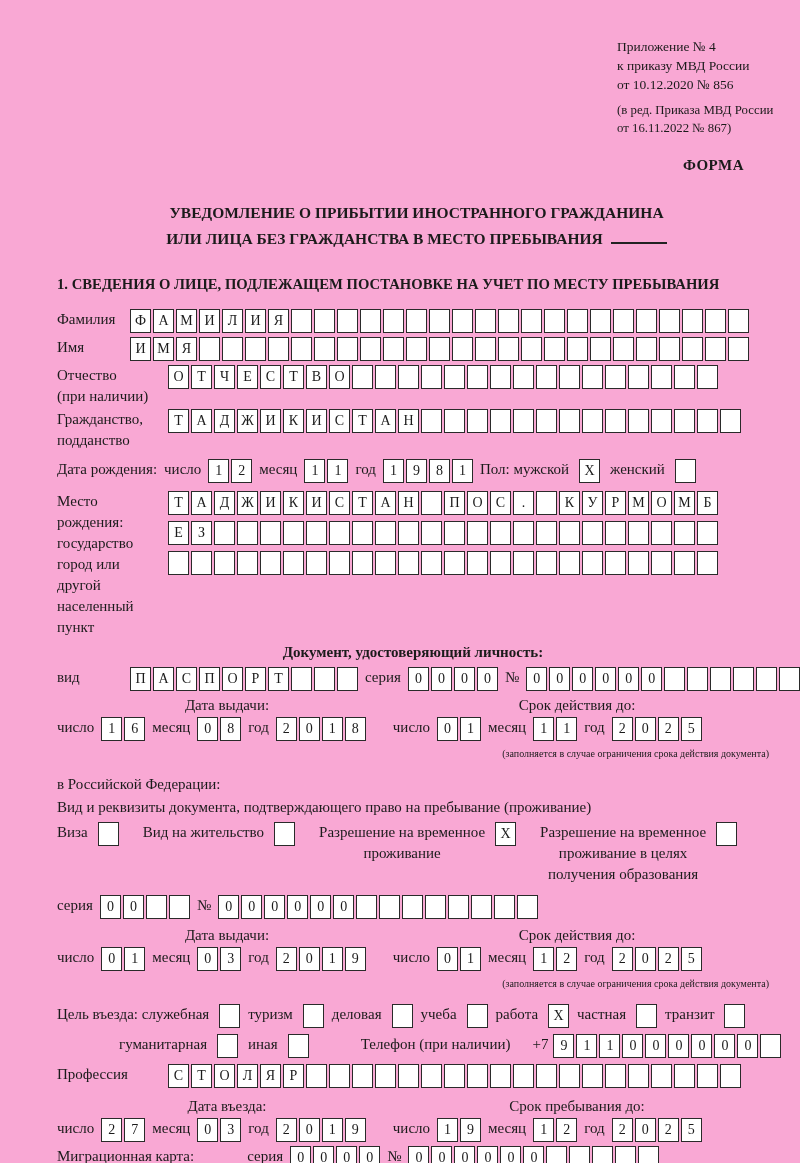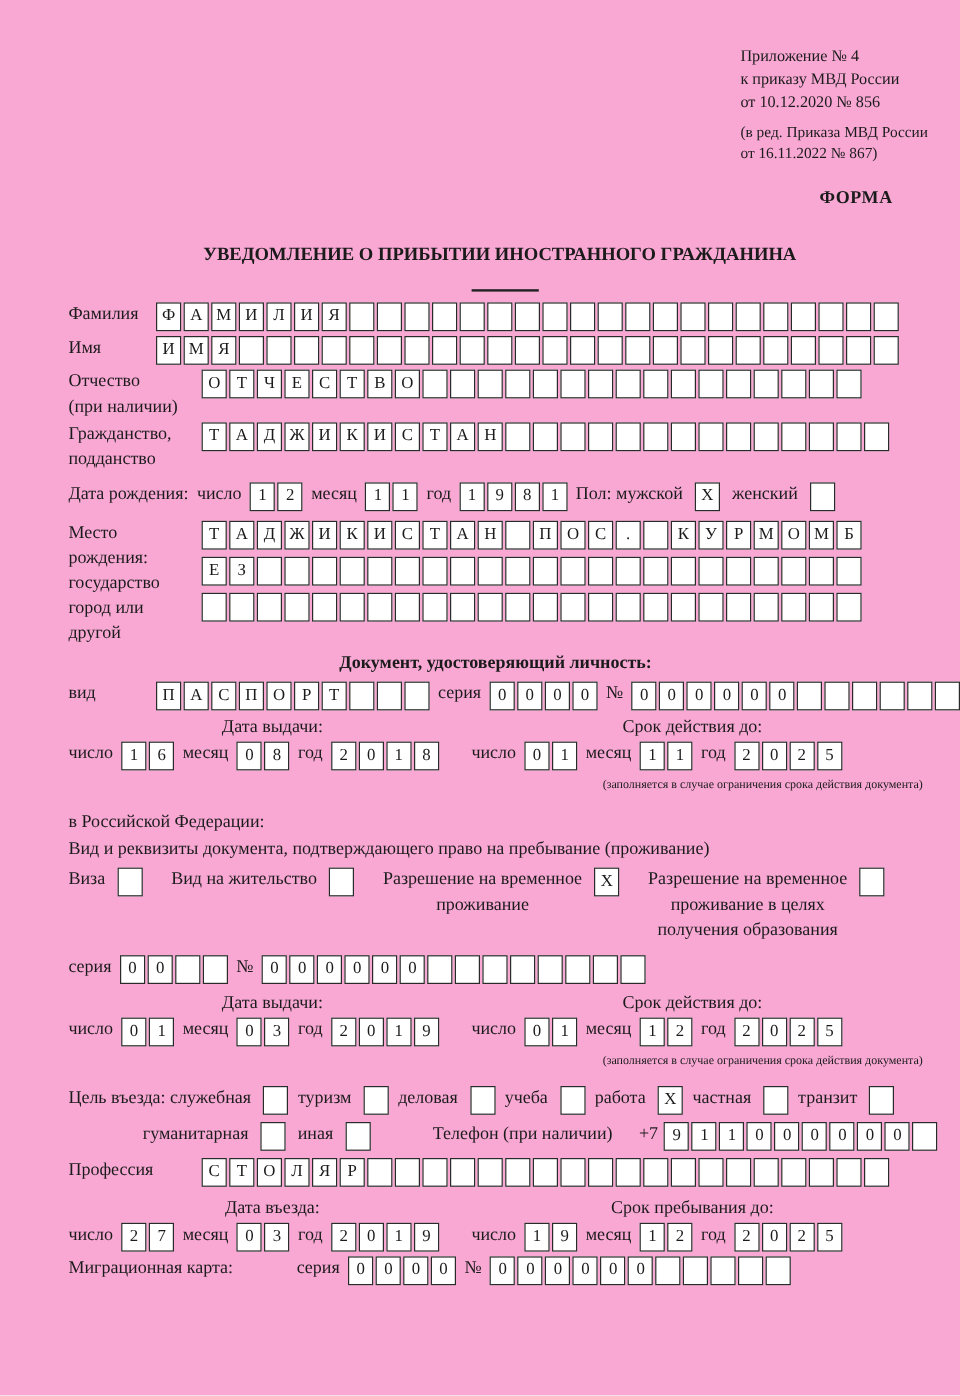--- a/index.html
+++ b/index.html
@@ -70,22 +70,23 @@
     <div data-name="annex-line">к приказу МВД России</div>
     <div data-name="annex-line">от 10.12.2020 № 856</div>
     <div class="amend" data-name="amendment-block">
       <div data-name="amendment-line">(в ред. Приказа МВД России</div>
       <div data-name="amendment-line">от 16.11.2022 № 867)</div>
     </div>
   </div>
   <div class="forma" data-name="forma-label">ФОРМА</div>
   <div class="title" data-name="form-title">
     <div data-name="form-title-line1">УВЕДОМЛЕНИЕ О ПРИБЫТИИ ИНОСТРАННОГО ГРАЖДАНИНА</div>
-    <div data-name="form-title-line2-wrap"><span class="blank" data-name="title-blank-line"></span></div>
+    <div data-name="form-title-line2-wrap"><span data-name="form-title-line2">ИЛИ ЛИЦА БЕЗ ГРАЖДАНСТВА В МЕСТО ПРЕБЫВАНИЯ</span><span class="blank" data-name="title-blank-line"></span></div>
   </div>
+  <div class="section-heading" data-name="section1-heading">1. СВЕДЕНИЯ О ЛИЦЕ, ПОДЛЕЖАЩЕМ ПОСТАНОВКЕ НА УЧЕТ ПО МЕСТУ ПРЕБЫВАНИЯ</div>
   <div id="form-lines" data-name="form-body">
       <div class="line" data-name="surname-row">
         <div class="lbl" data-name="surname-label">
           <div>Фамилия</div>
         </div>
         <div class="boxes" data-name="surname-boxes">
           <div class="cell" data-name="surname-boxes-cell">Ф</div>
           <div class="cell" data-name="surname-boxes-cell">А</div>
           <div class="cell" data-name="surname-boxes-cell">М</div>
           <div class="cell" data-name="surname-boxes-cell">И</div>
@@ -247,20 +248,21 @@
         <div class="lbl" data-name="gender-female-label">
           <div>женский</div>
         </div>
         <div class="cell checkbox" data-name="female-checkbox"></div>
       </div>
       <div class="line" data-name="birthplace-row">
         <div class="lbl" data-name="birthplace-label">
           <div>Место рождения:</div>
           <div>государство</div>
           <div>город или другой</div>
+          <div>населенный пункт</div>
         </div>
         <div class="boxcol" data-name="birthplace-boxes">
           <div class="boxes" data-name="birthplace-boxes-row1">
             <div class="cell" data-name="birthplace-boxes-row1-cell">Т</div>
             <div class="cell" data-name="birthplace-boxes-row1-cell">А</div>
             <div class="cell" data-name="birthplace-boxes-row1-cell">Д</div>
             <div class="cell" data-name="birthplace-boxes-row1-cell">Ж</div>
             <div class="cell" data-name="birthplace-boxes-row1-cell">И</div>
             <div class="cell" data-name="birthplace-boxes-row1-cell">К</div>
             <div class="cell" data-name="birthplace-boxes-row1-cell">И</div>

